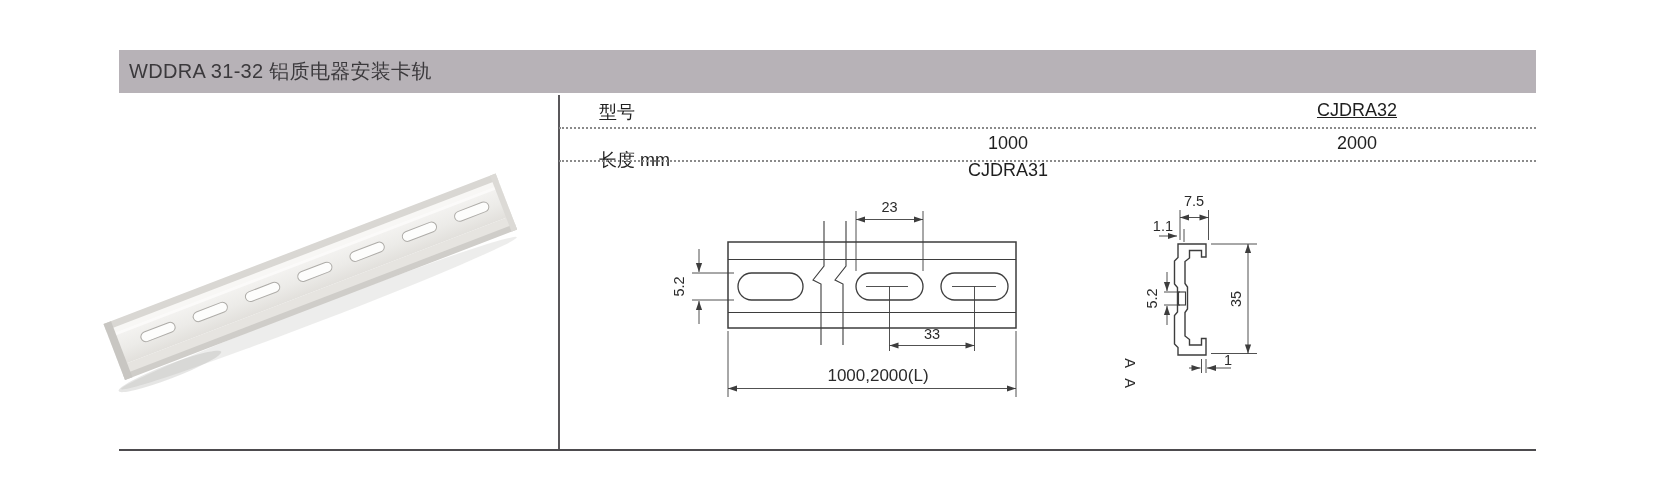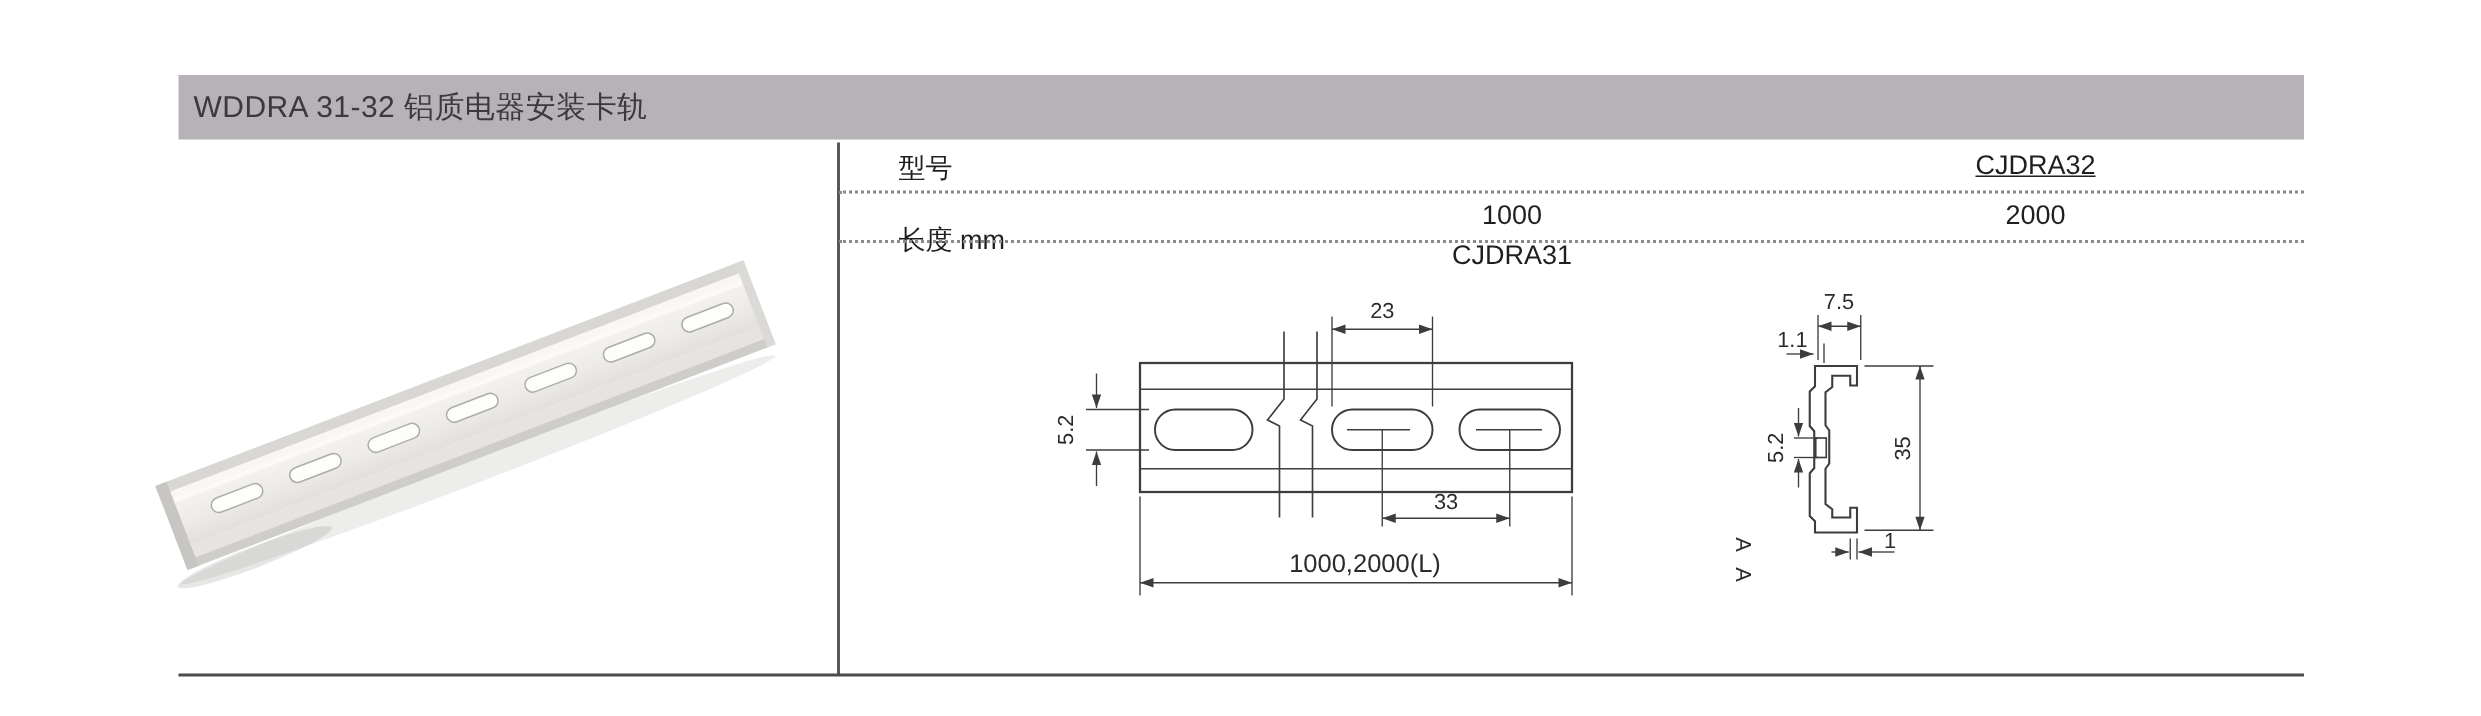--- a/index.html
+++ b/index.html
@@ -21,21 +21,21 @@
   }
   .title-bar .title{
     margin-left:10px;font-size:20px;color:var(--header-text);letter-spacing:.3px;
   }
   .v-divider{position:absolute;left:558px;top:95px;width:2px;height:355px;background:#59575a;}
   .bottom-rule{position:absolute;left:119px;top:449px;width:1417px;height:2px;background:var(--rule);}
   .cell{position:absolute;font-size:18px;color:var(--table-text);white-space:nowrap;}
   .cell.center{text-align:center;width:220px;}
   .dotted{position:absolute;left:559px;width:977px;height:0;border-top:2px dotted var(--dot);}
   .photo-wrap{position:absolute;left:90px;top:160px;width:450px;height:235px;}
-  .drawing-wrap{position:absolute;left:690px;top:190px;width:660px;height:220px;}
+  .drawing-wrap{position:absolute;left:658px;top:190px;width:660px;height:220px;}
   svg text{font-family:"Liberation Sans","DejaVu Sans",sans-serif;fill:#2b2b2b;}
   .dim-t{font-size:14.5px;}
   .dim-tl{font-size:17px;}
 </style>
 </head>
 <body>
 
 <div class="page">
 
   <div class="title-bar">

